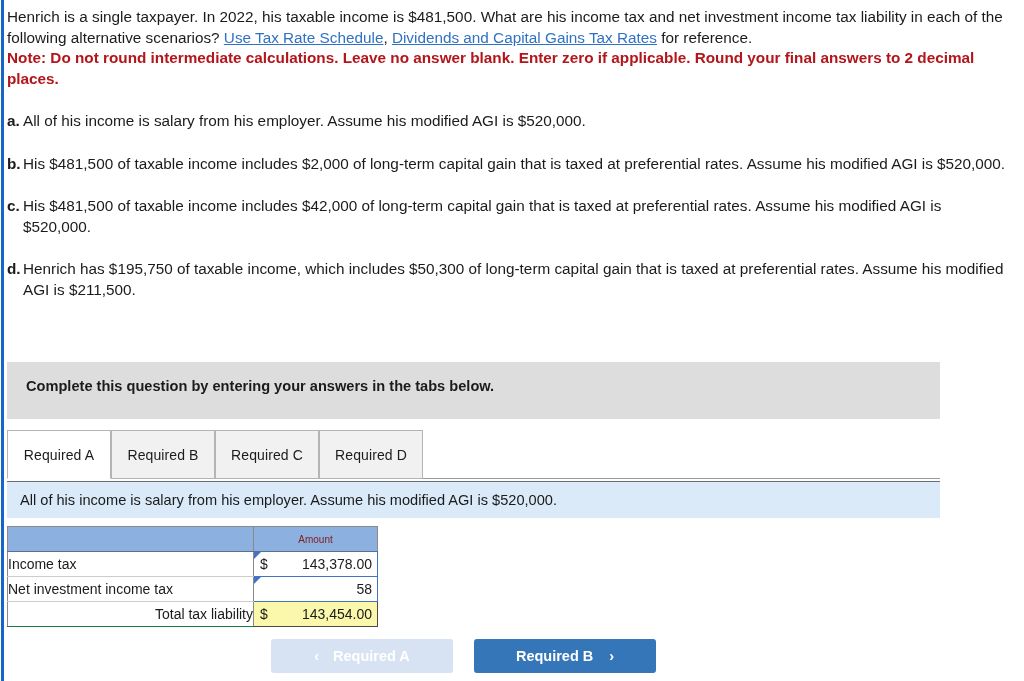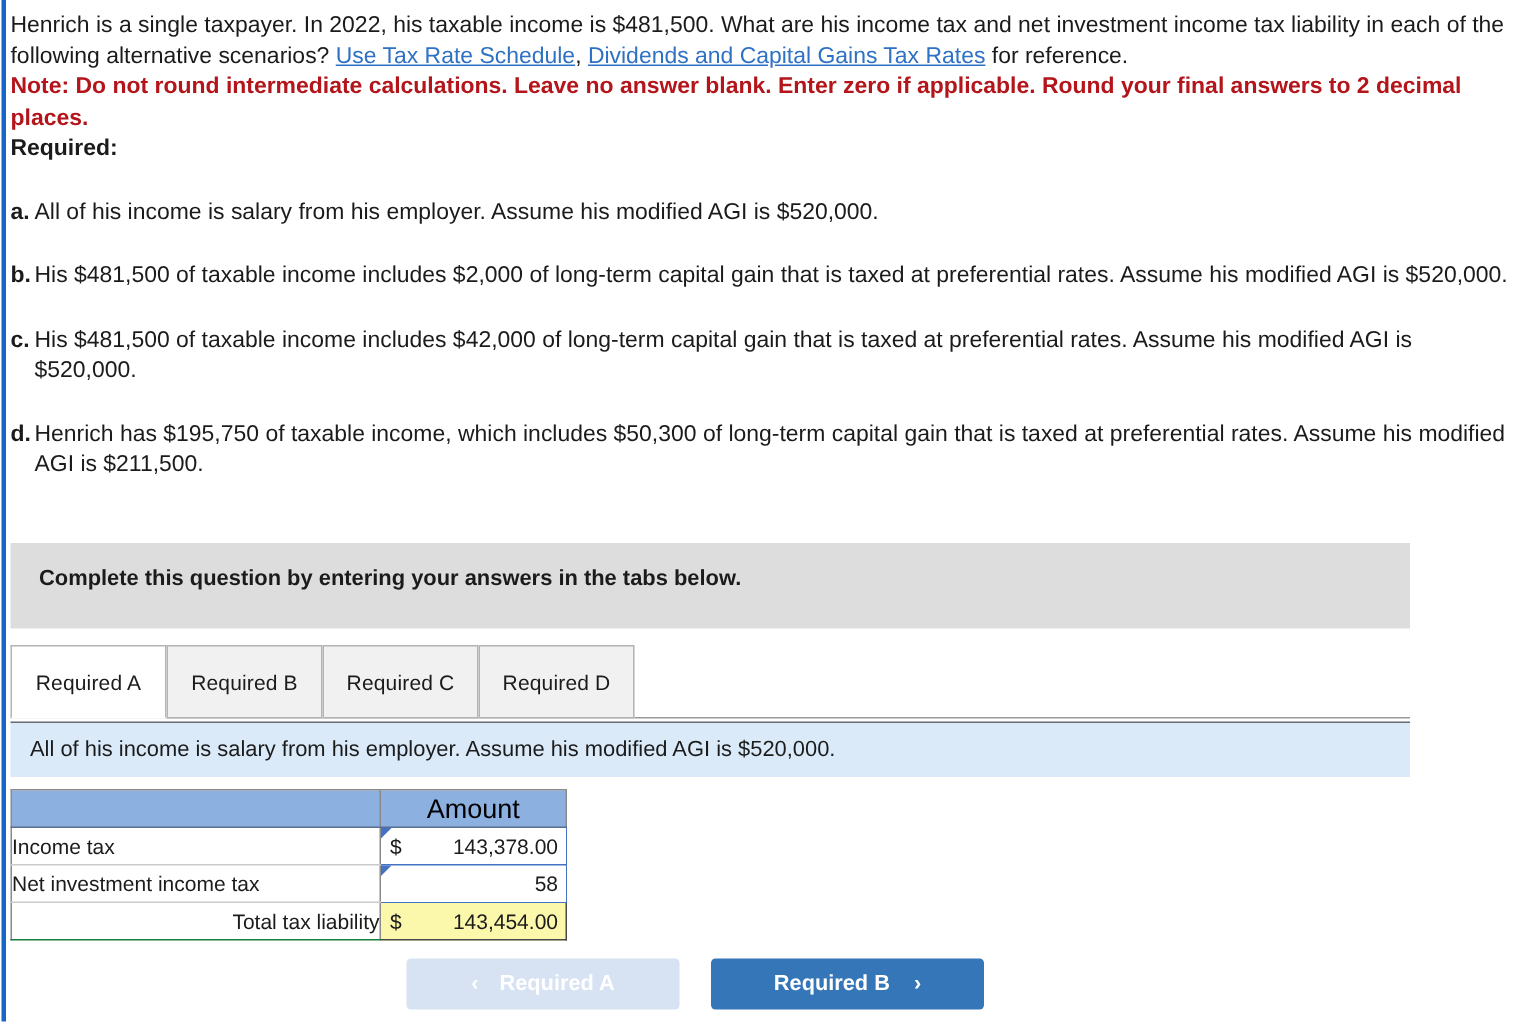--- a/index.html
+++ b/index.html
@@ -178,22 +178,22 @@
 
   .hd {
     background: #8cb0e0;
     border: 1px solid #8a8a8a;
     border-bottom: 1px solid #5b6f90;
     height: 25px;
   }
   .hd.amount {
     text-align: center;
     font-weight: normal;
-    color: #000000;
-    font-size: 18px;
+    color: #7f1d1d;
+    font-size: 10px;
   }
 
   .rowlabel {
     border-left: 1px solid #8a8a8a;
     border-right: 1px solid #8a8a8a;
     border-bottom: 1px solid #cccccc;
     padding-left: 18px;
     background: #ffffff;
     color: #1b1b1b;
     font-size: 14px;
@@ -293,21 +293,20 @@
 </head>
 <body>
 
 <div id="left-rail"></div>
 
 <div id="page">
 
   <div class="prose">
     <p><span>Henrich is a single taxpayer. In 2022, his taxable income is $481,500. What are his income tax and net investment income tax liability in each of the following alternative scenarios? </span><a class="reflink">Use Tax Rate Schedule</a><span>, </span><a class="reflink">Dividends and Capital Gains Tax Rates</a><span> for reference.</span></p>
     <p class="note">Note: Do not round intermediate calculations. Leave no answer blank. Enter zero if applicable. Round your final answers to 2 decimal places.</p>
-    <p class="required-label">Required:</p>
   </div>
 
   <div id="scenarios">
     <div class="scenario">
       <span class="bullet">a.</span>
       <span class="stext">All of his income is salary from his employer. Assume his modified AGI is $520,000.</span>
     </div>
     <div class="scenario">
       <span class="bullet">b.</span>
       <span class="stext">His $481,500 of taxable income includes $2,000 of long-term capital gain that is taxed at preferential rates. Assume his modified AGI is $520,000.</span>

